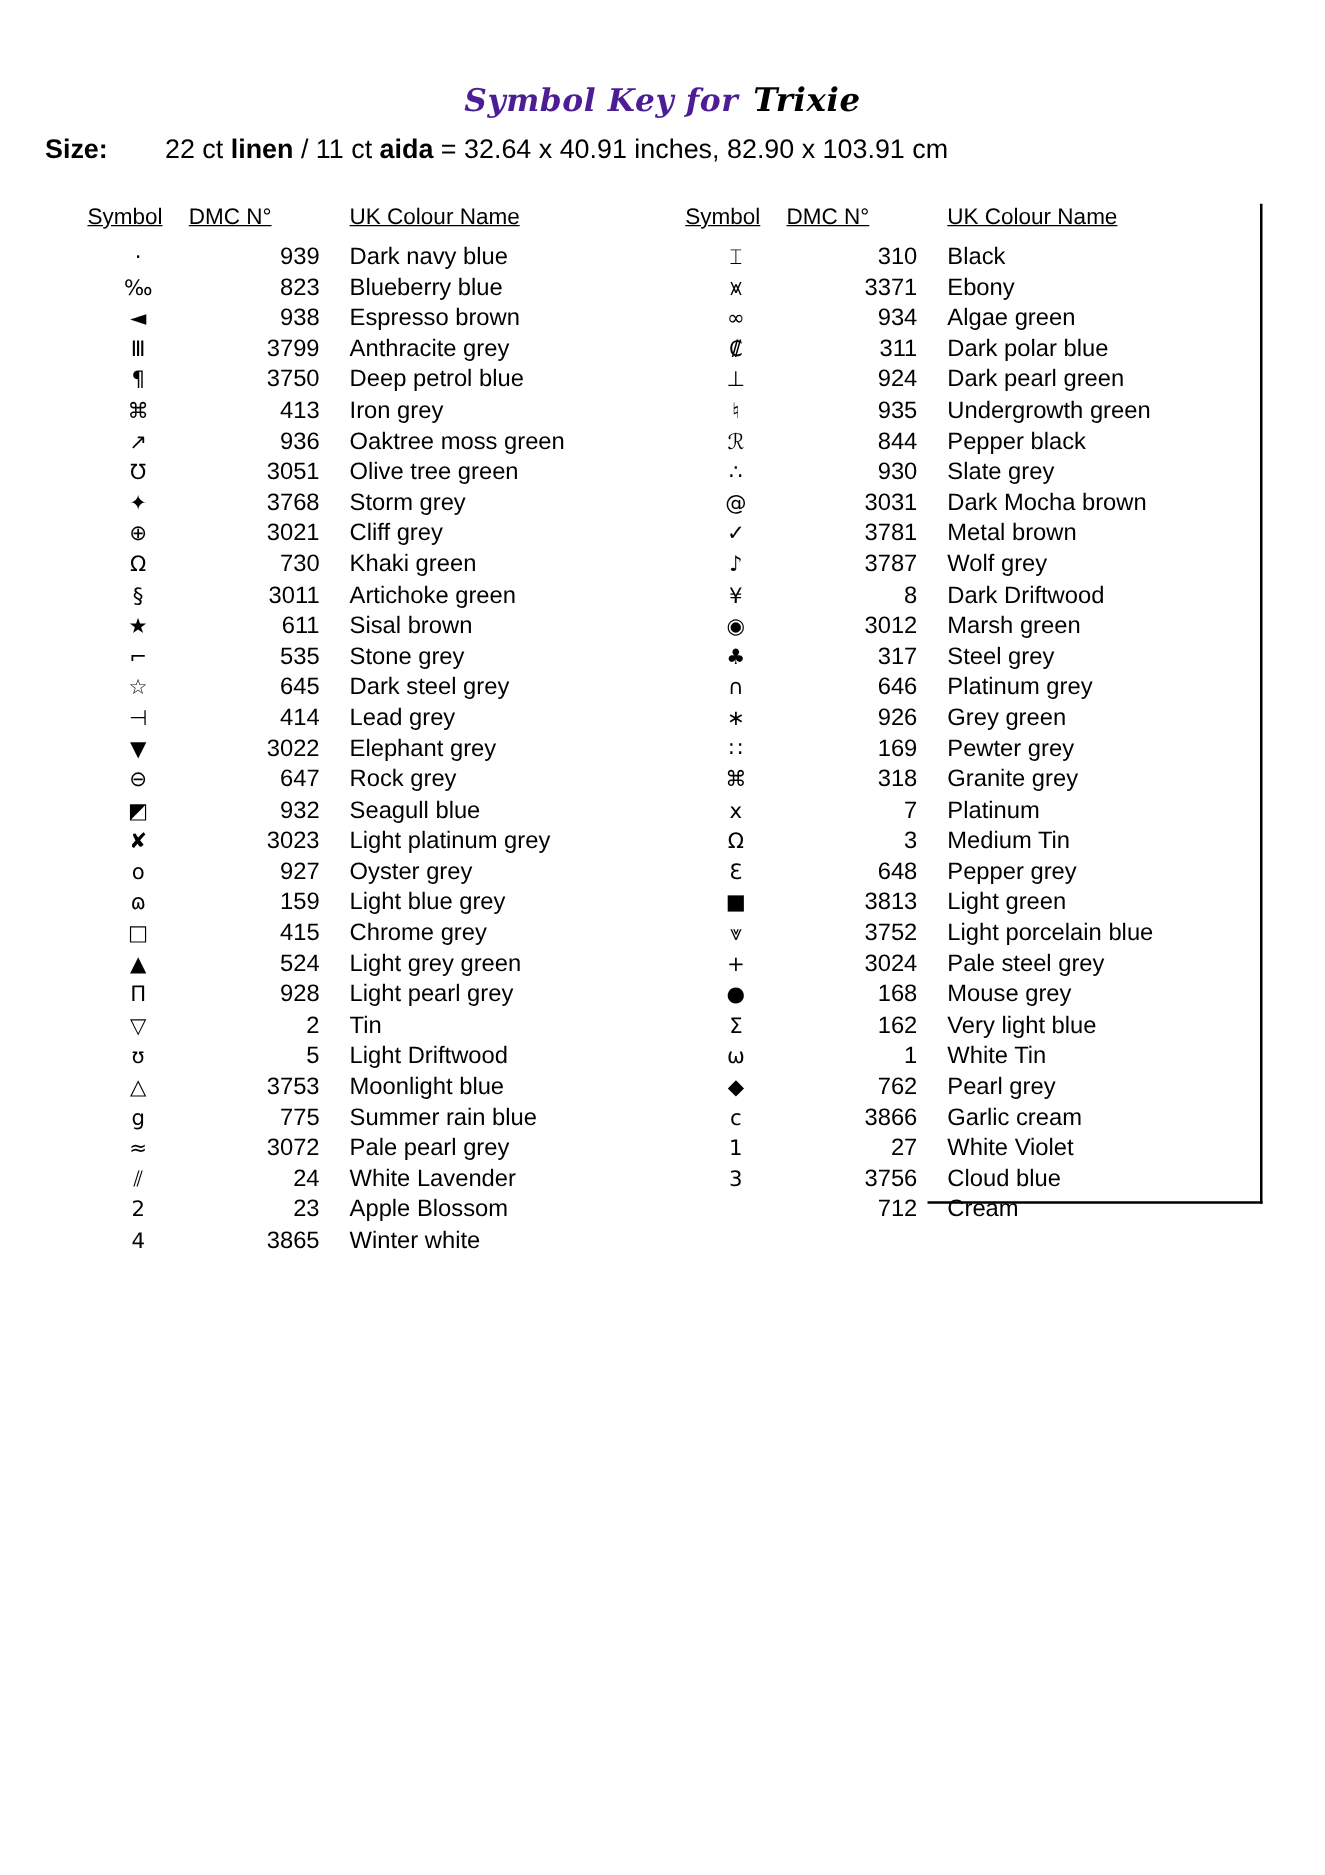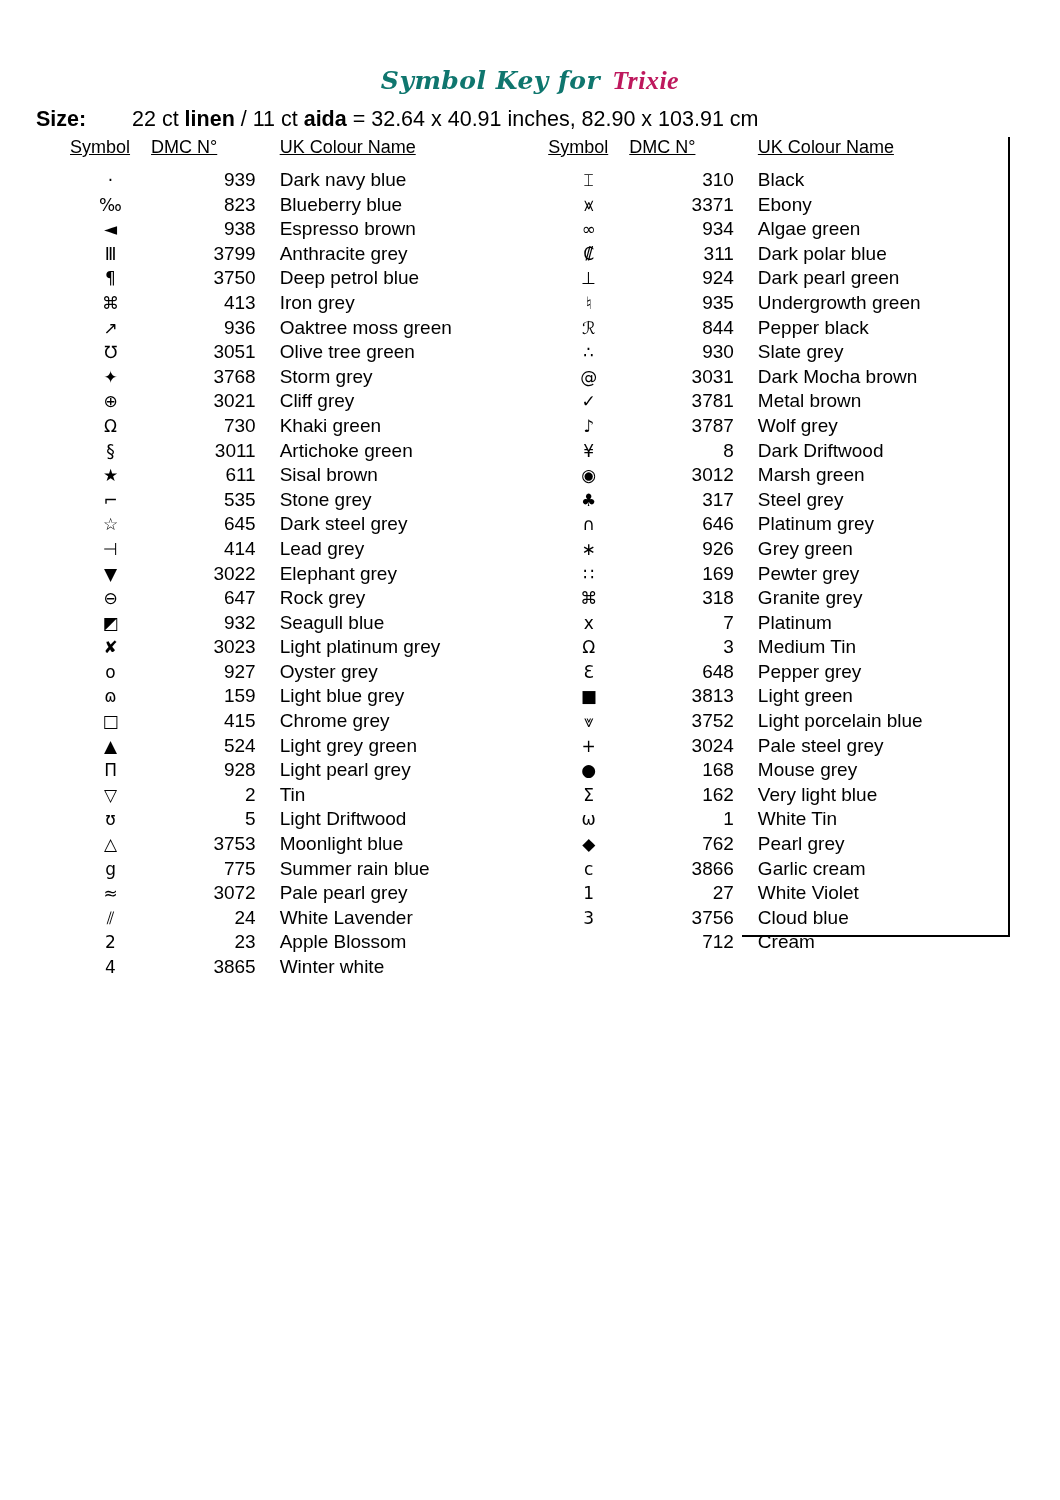--- a/index.html
+++ b/index.html
@@ -26,27 +26,26 @@
   .title-line {
     text-align: center;
     margin-top: 66px;
     font-size: 25px;
     font-family: "DejaVu Serif", serif;
     font-weight: bold;
     font-style: italic;
     letter-spacing: 0.5px;
   }
   .title-line .title-main {
-    color: #0f766e;
+    color: #4c1d95;
   }
   .title-line .title-name {
-    color: #be185d;
+    color: #000000;
     font-size: 26px;
     margin-left: 12px;
-    font-family: Liberation Serif, serif;
   }
 
   
   .header-block {
     margin-top: 10px;
     padding-left: 36px;
     padding-right: 28px;
     font-size: 21.5px;
     line-height: 27px;
   }
@@ -60,21 +59,21 @@
     display: inline-block;
     width: 96px;
   }
   .ind2 { display: inline-block; width: 188px; }
   .ind4 { display: inline-block; width: 232px; }
   .ind5 { display: inline-block; width: 240px; }
 
   
   .key-wrap {
     position: relative;
-    margin-top: 4px;
+    margin-top: 30px;
     padding-left: 70px;
     padding-right: 52px;
   }
   table.key {
     border-collapse: collapse;
     font-size: 19px;
   }
   table.key th {
     font-weight: normal;
     font-size: 18px;

